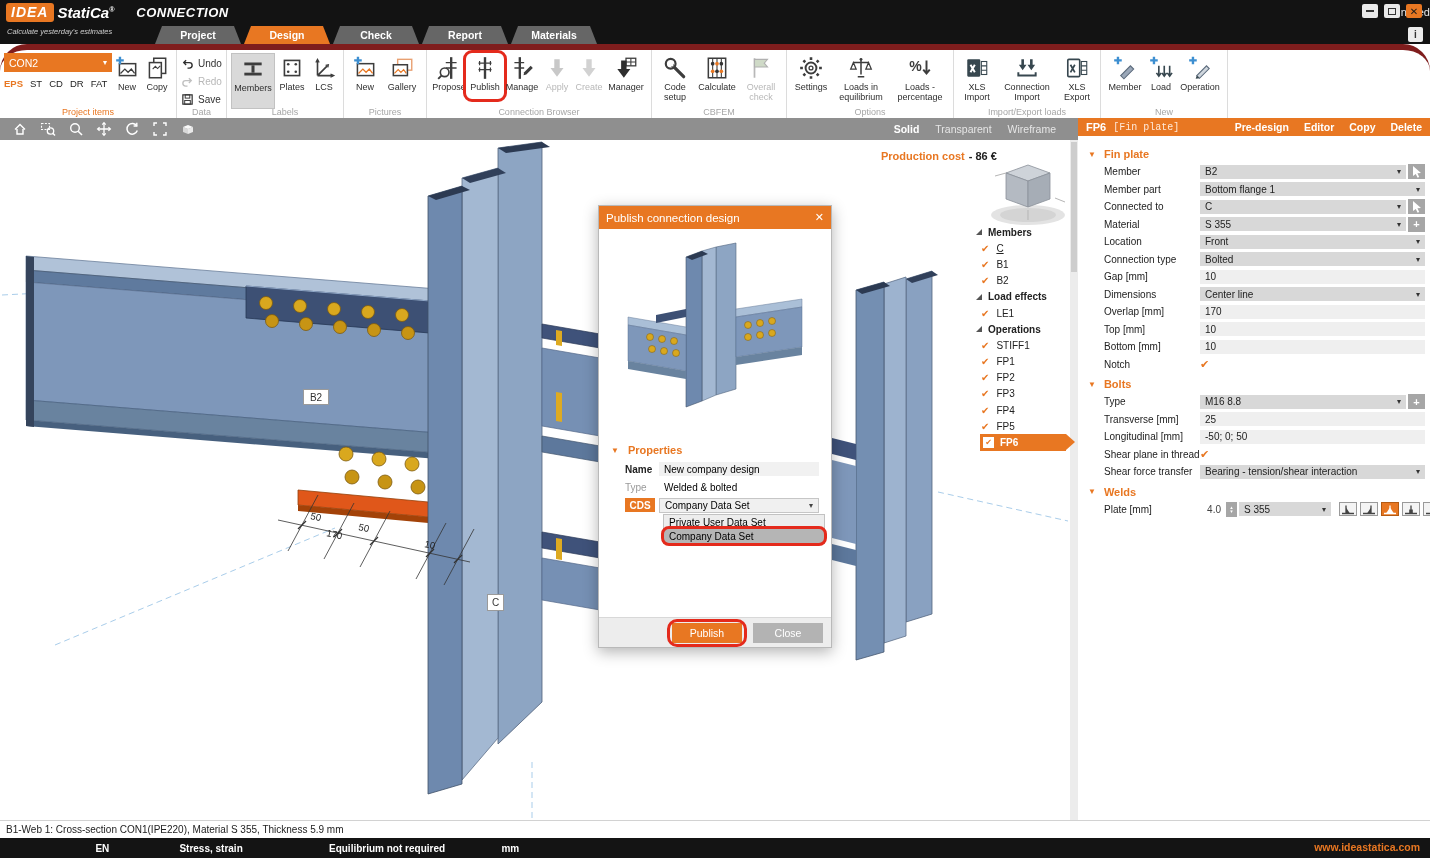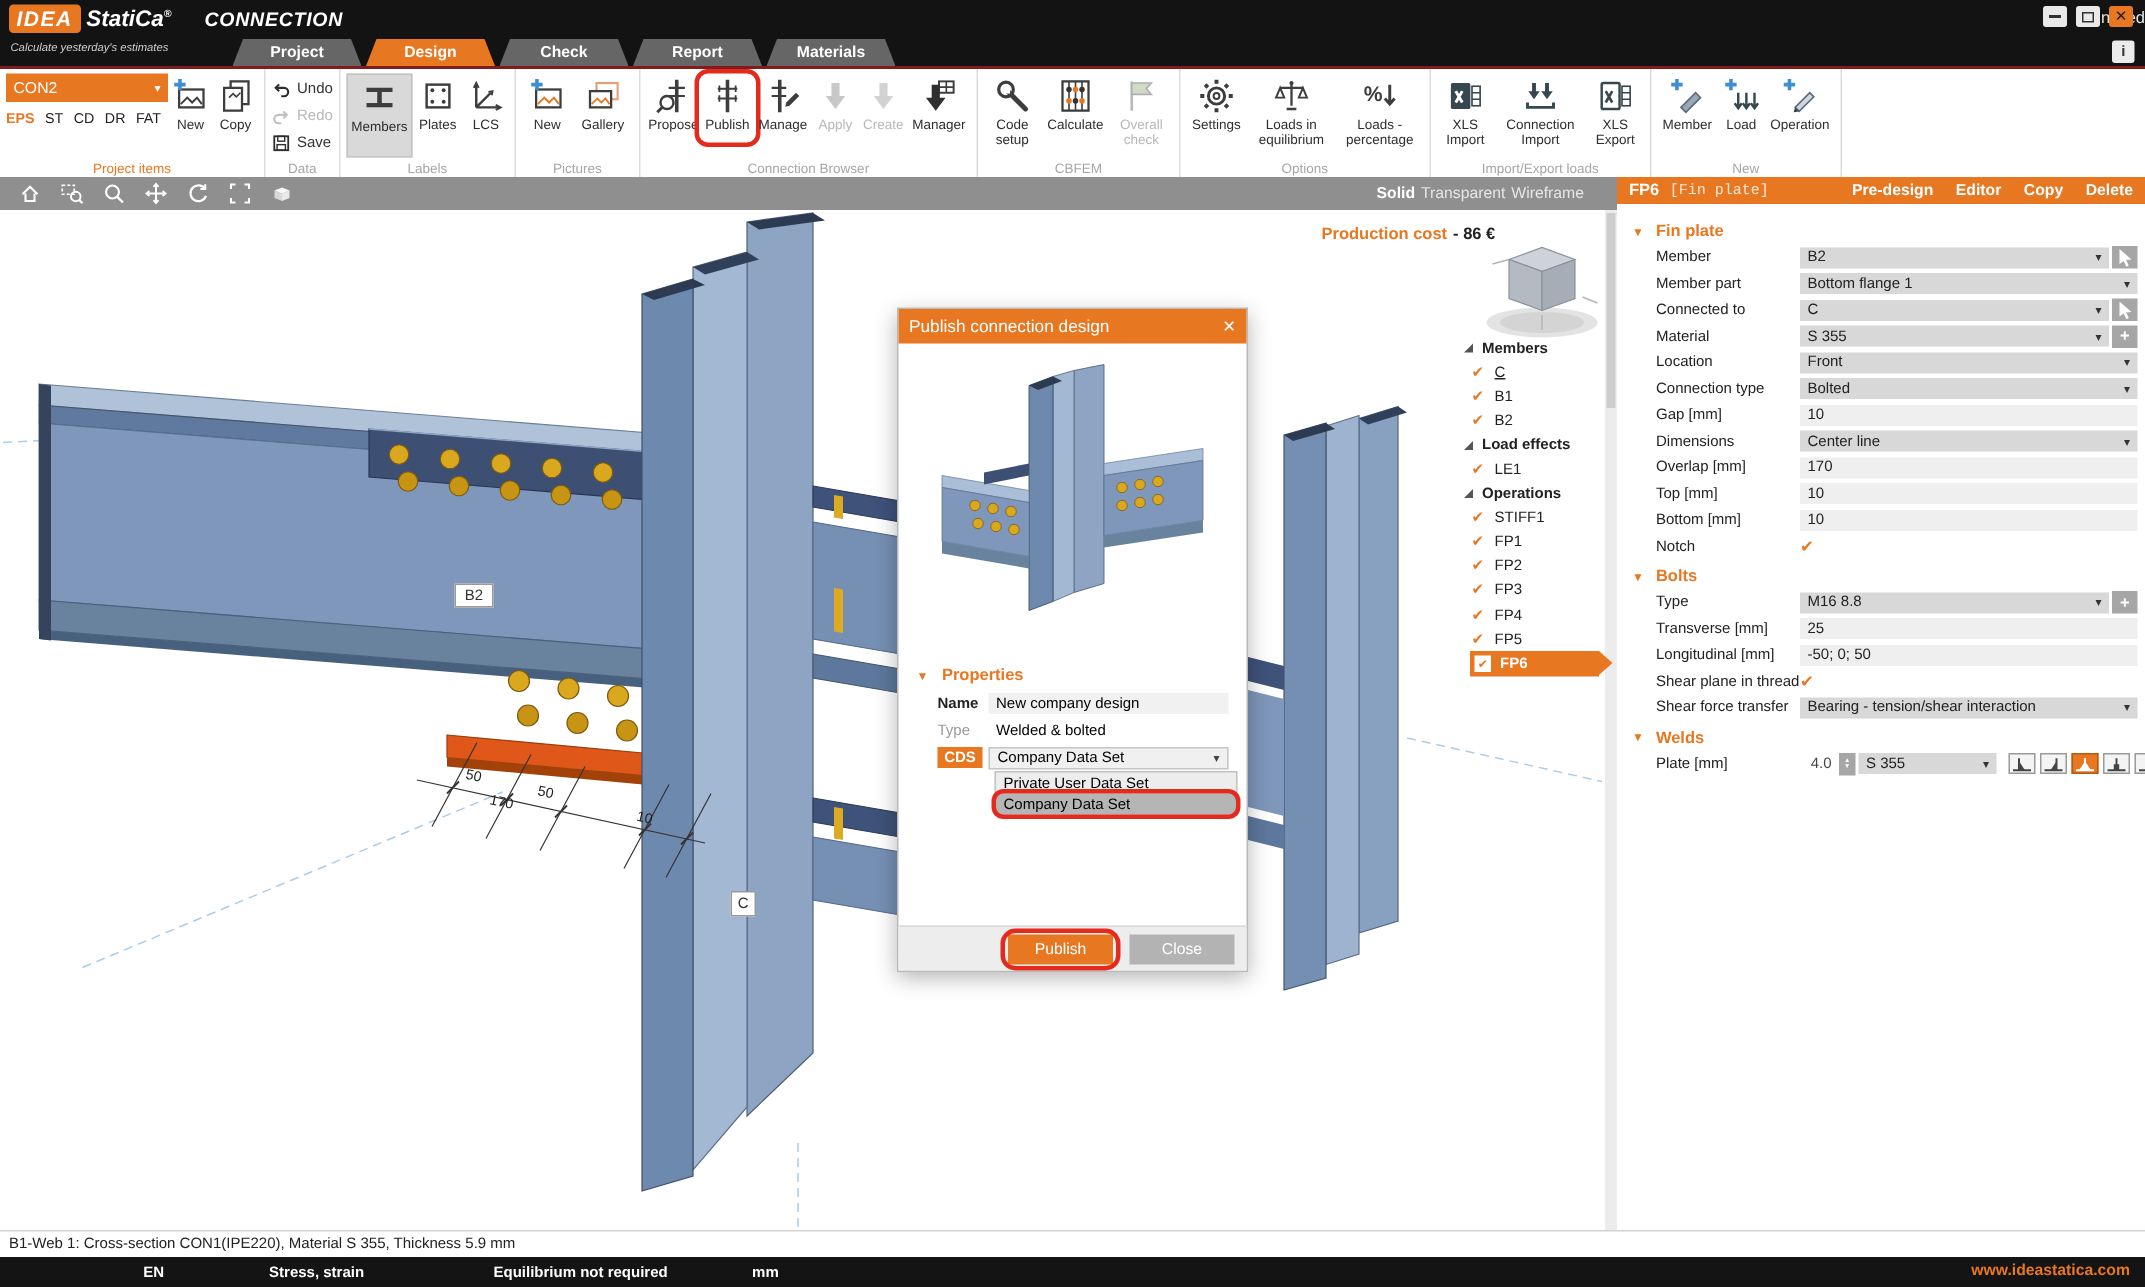--- a/index.html
+++ b/index.html
@@ -25,21 +25,21 @@
   #tabs { position:absolute; left:155px; bottom:0; display:flex; gap:3px; }
   .tab { width:86px; height:18px; background:#666; color:#fff; font-size:10.5px; font-weight:bold;
     display:flex; align-items:center; justify-content:center;
     clip-path:polygon(7px 0, calc(100% - 7px) 0, 100% 100%, 0 100%); }
   .tab.active { background:#e87722; }
   #info-btn { position:absolute; right:7px; bottom:2px; width:15px; height:15px; background:#ececec;
     border-radius:2px; color:#333; font-weight:bold; font-size:10px; display:flex; align-items:center; justify-content:center; }
 
   
   #ribbon { position:absolute; left:0; top:44px; width:1430px; height:74px; background:#fff;
-    border-top:2px solid #7f1d1d; display:flex; }
+    border-top:6px solid #7f1d1d; display:flex;border-radius:27px; }
   .rgroup { position:relative; border-right:1px solid #dcdcdc; padding:3px 4px 12px 4px; display:flex; align-items:flex-start; }
   .rg-label { position:absolute; bottom:1px; left:0; right:0; text-align:center; font-size:9px; color:#a6a6a6; white-space:nowrap; }
   .rg-label.orange { color:#e87722; }
   .rbtn { position:relative; width:38px; min-height:56px; display:flex; flex-direction:column; align-items:center;
     padding-top:2px; font-size:9px; line-height:9.5px; color:#2e2e2e; text-align:center; cursor:default; }
   .rbtn svg { width:26px; height:26px; flex:0 0 26px; margin-bottom:2px; }
   .rbtn.on { background:#d9d9d9; border:1px solid #c2c2c2; }
   .rbtn.dis { color:#b8b8b8; }
   .sbtn { display:flex; align-items:center; gap:4px; height:16px; font-size:10px; color:#333; white-space:nowrap; }
   .sbtn.dis { color:#b8b8b8; }
@@ -49,21 +49,21 @@
   .combo-orange .car { margin-left:auto; font-size:8px; color:#fff; }
   #modes { display:flex; gap:7px; margin-top:6px; font-size:9.5px; color:#222; }
   #modes .m.active { color:#e87722; font-weight:bold; }
   .ring-abs { position:absolute; left:-4px; right:-4px; top:-3px; bottom:7px;
     border:3px solid #e42a1c; border-radius:9px; pointer-events:none; }
 
   
   #vp-toolbar { position:absolute; left:0; top:118px; width:1078px; height:22px; background:#8f8f8f;
     display:flex; align-items:center; }
   .vt-icon { width:16px; height:16px; margin-left:12px; }
-  #vp-modes { margin-left:auto; margin-right:22px; display:flex; gap:4px; font-size:10.5px; color:#e6e6e6; }
+  #vp-modes { margin-left:auto; margin-right:22px; display:flex; gap:16px; font-size:10.5px; color:#e6e6e6; }
   #vp-modes .vm.active { color:#fff; font-weight:bold; }
 
   
   #viewport { position:absolute; left:0; top:140px; width:1078px; height:680px; background:#fff; overflow:hidden; }
   #scene { position:absolute; left:0; top:0; }
   .mlabel { position:absolute; background:#fff; border:1px solid #9a9a9a; color:#333; font-size:10px;
     display:flex; align-items:center; justify-content:center; }
   #label-b2 { left:303px; top:249px; width:26px; height:16px; }
   #label-c  { left:487px; top:454px; width:17px; height:17px; }
   #prod-cost { position:absolute; left:881px; top:10px; font-size:11px; font-weight:bold; }

